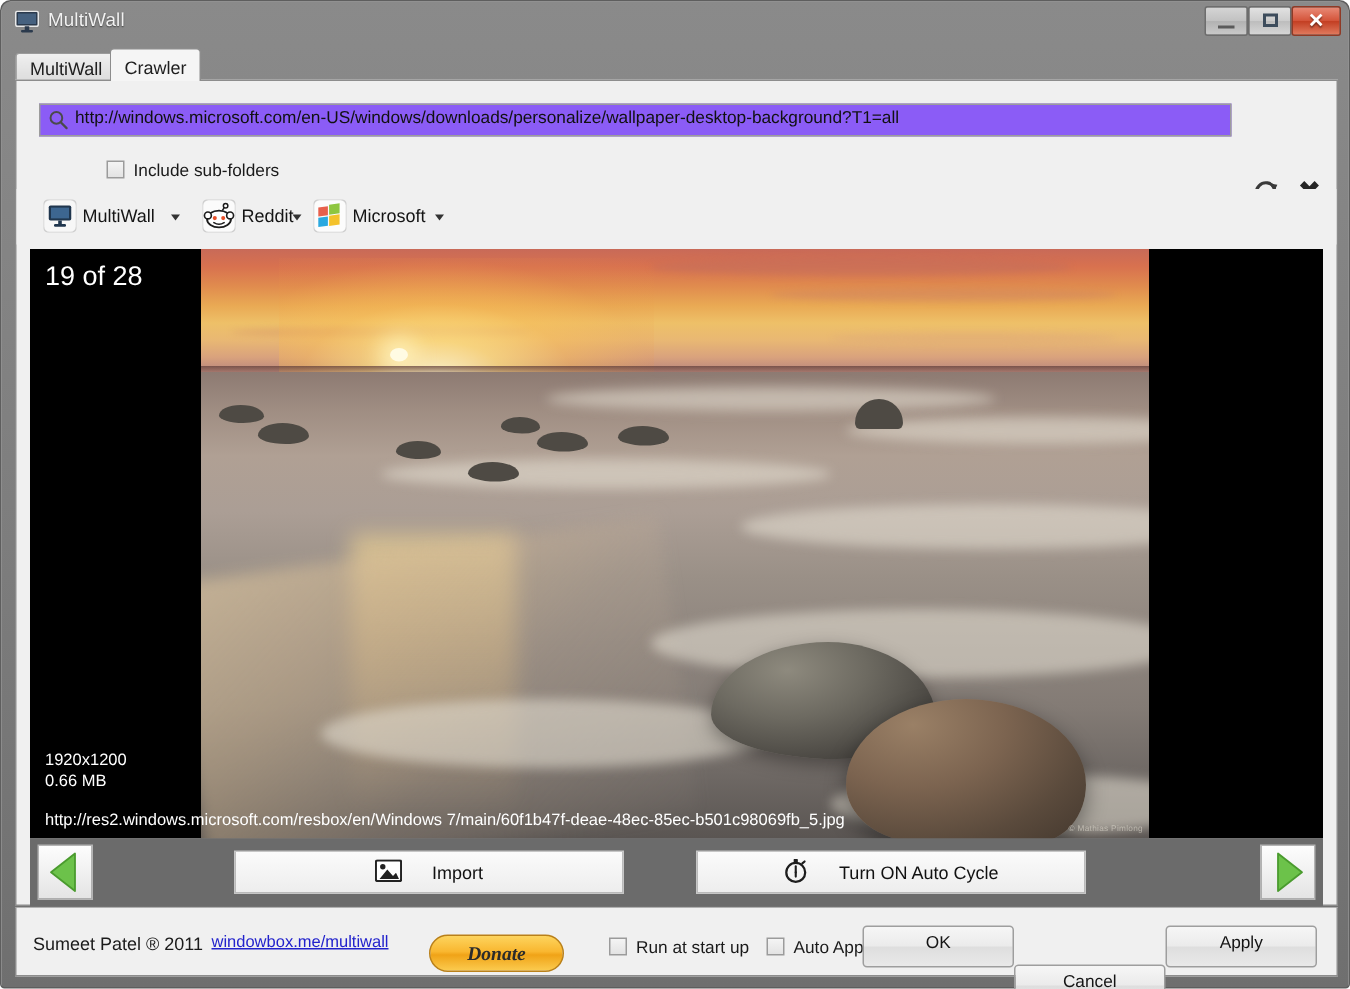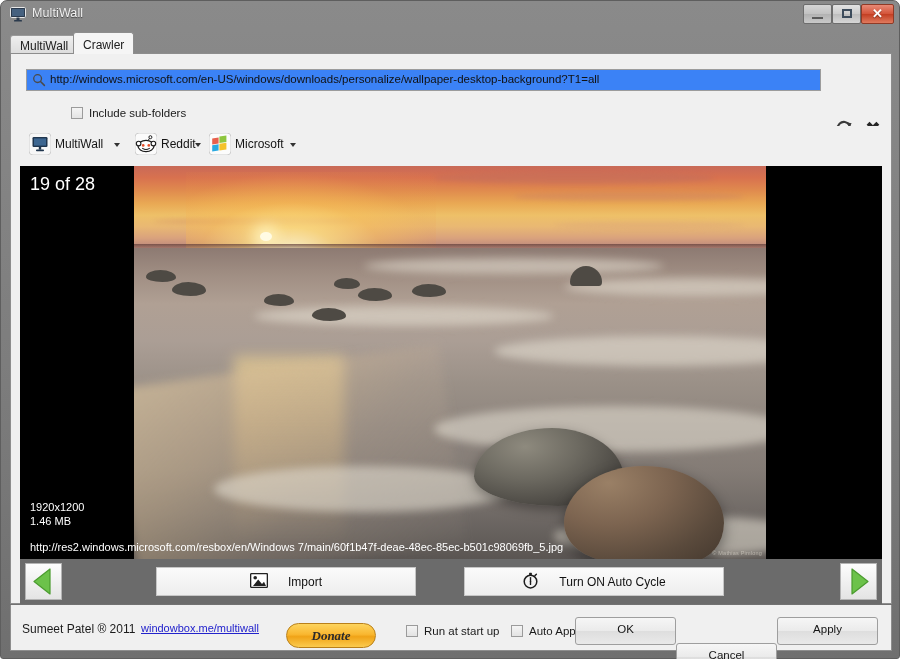--- a/index.html
+++ b/index.html
@@ -128,21 +128,21 @@
     border: 1px solid #8d8d8d;
   }
 
   
   #url-row { position: absolute; left: 0; top: 0; width: 880px; height: 42px; }
   #url-box {
     position: absolute;
     left: 15px; top: 15px;
     width: 795px; height: 22px;
     box-sizing: border-box;
-    background: #3b82f6;
+    background: #8b5cf6;
     border: 1px solid #9c9c9c;
   }
   #url-search-icon {
     position: absolute; left: 5px; top: 3px;
     width: 14px; height: 14px;
   }
   #url-text {
     position: absolute;
     left: 23px; top: 3px;
     right: 5px;
@@ -571,21 +571,21 @@
         <div class="rock" style="left:436px; top:100px; width:32px; height:20px; border-radius:50% 50% 10% 10% / 80% 80% 20% 20%;"></div>
         <div class="rock big"></div>
         <div class="rock boulder"></div>
 
         <div class="photo-credit">© Mathias Pimlong</div>
       </div>
 
       <div class="ov-count">19 of 28</div>
       <div class="ov-meta">
         <div>1920x1200</div>
-        <div>1.46 MB</div>
+        <div>0.66 MB</div>
       </div>
       <div class="ov-link">http://res2.windows.microsoft.com/resbox/en/Windows  7/main/60f1b47f-deae-48ec-85ec-b501c98069fb_5.jpg</div>
     </div>
 
     <div id="navbar">
       <div class="navarrow" style="left:5px;">
         <svg width="35" height="35" viewBox="0 0 35 35">
           <polygon points="24,5 24,30 8,17.5" fill="#6cc24a" stroke="#4a9b2e" stroke-width="1.2" stroke-linejoin="round"></polygon>
         </svg>
       </div>

